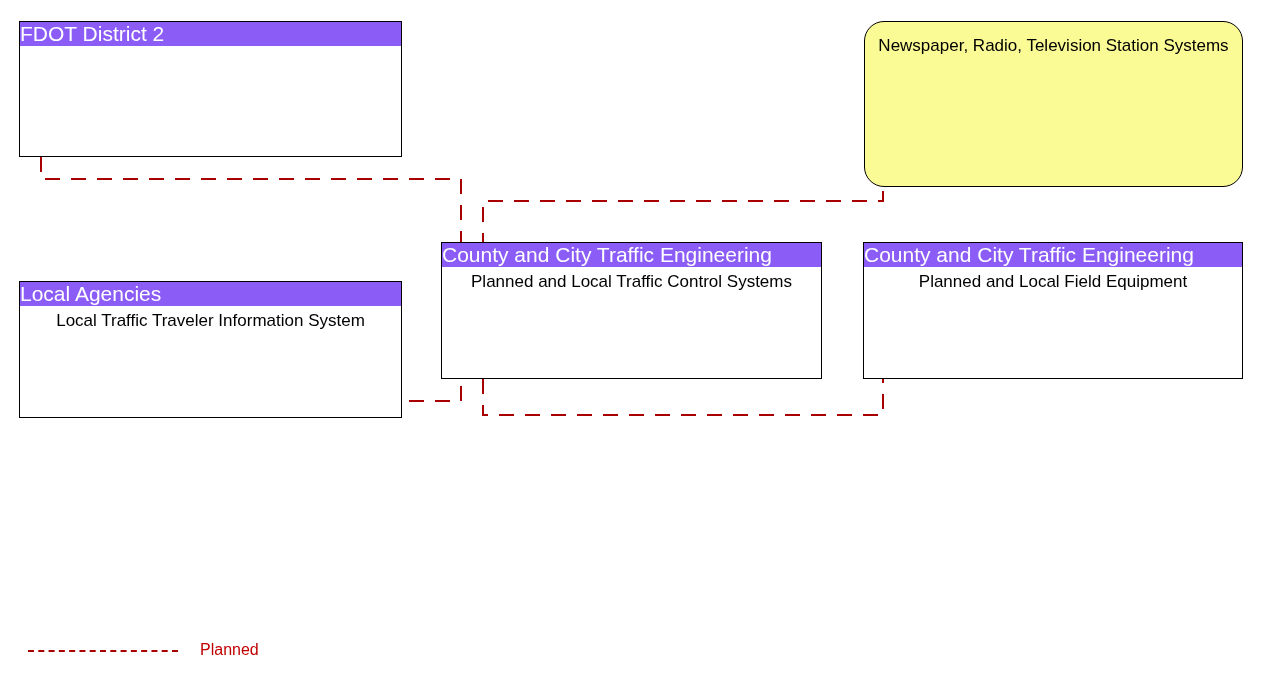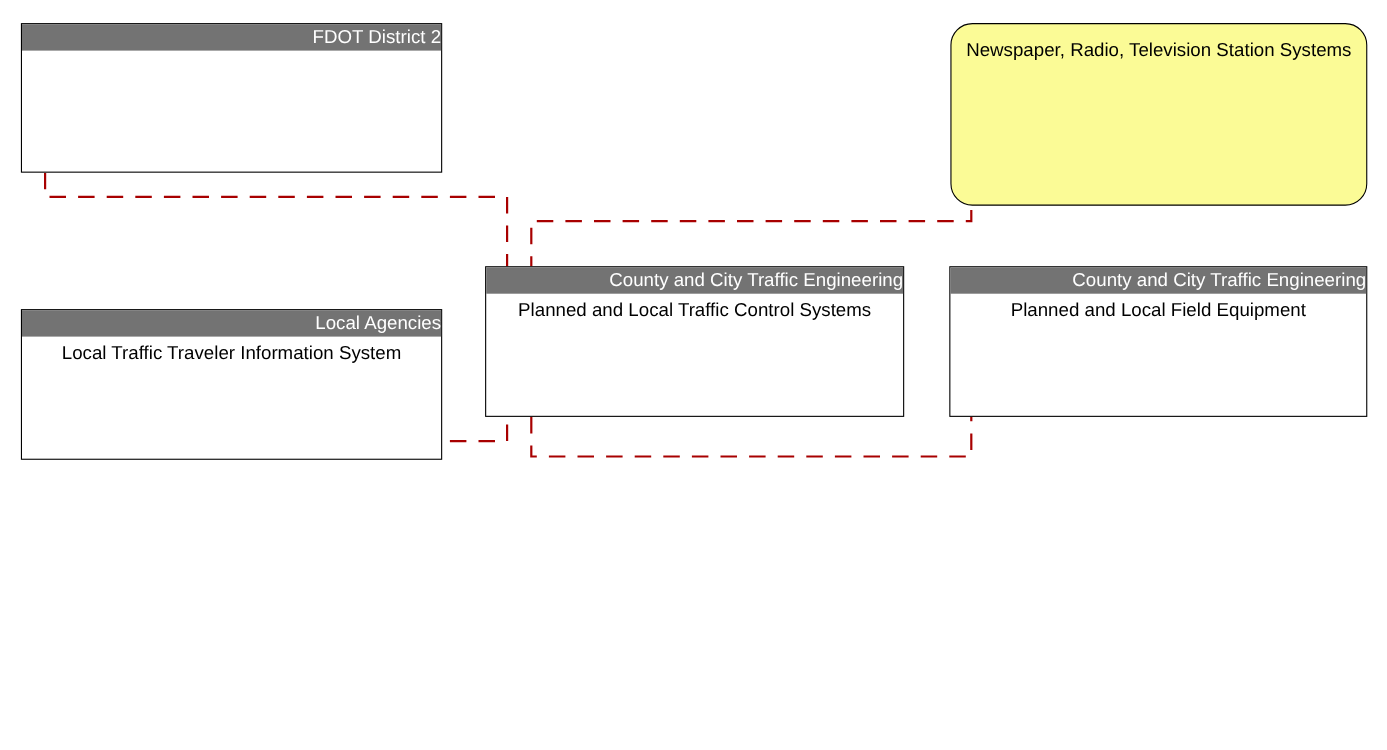--- a/index.html
+++ b/index.html
@@ -33,25 +33,25 @@
   .node {
     position: absolute;
     box-sizing: border-box;
     z-index: 2;
   }
   .node-rect {
     border: 1px solid #000000;
     background: #ffffff;
   }
   .node-header {
-    background: #737373;
+    background: #8b5cf6;
     color: #ffffff;
-    font-size: 17px;
+    font-size: 21px;
     line-height: 21px;
-    text-align: right;
+    text-align: left;
     padding: 1px 0 2px 0;
     white-space: nowrap;
     overflow: hidden;
   }
   .node-body {
     color: #000000;
     font-size: 17px;
     line-height: 24px;
     text-align: center;
     padding: 3px 6px 0 6px;
@@ -133,14 +133,18 @@
   <div class="node node-rect" style="left:441px; top:242px; width:381px; height:137px;">
     <div class="node-header">County and City Traffic Engineering</div>
     <div class="node-body">Planned and Local Traffic Control Systems</div>
   </div>
 
   <div class="node node-rect" style="left:863px; top:242px; width:380px; height:137px;">
     <div class="node-header">County and City Traffic Engineering</div>
     <div class="node-body">Planned and Local Field Equipment</div>
   </div>
 
+  <div id="legend">
+    <div class="legend-line"></div>
+    <div class="legend-label">Planned</div>
+  </div>
 
 </div>
 
 </body></html>

